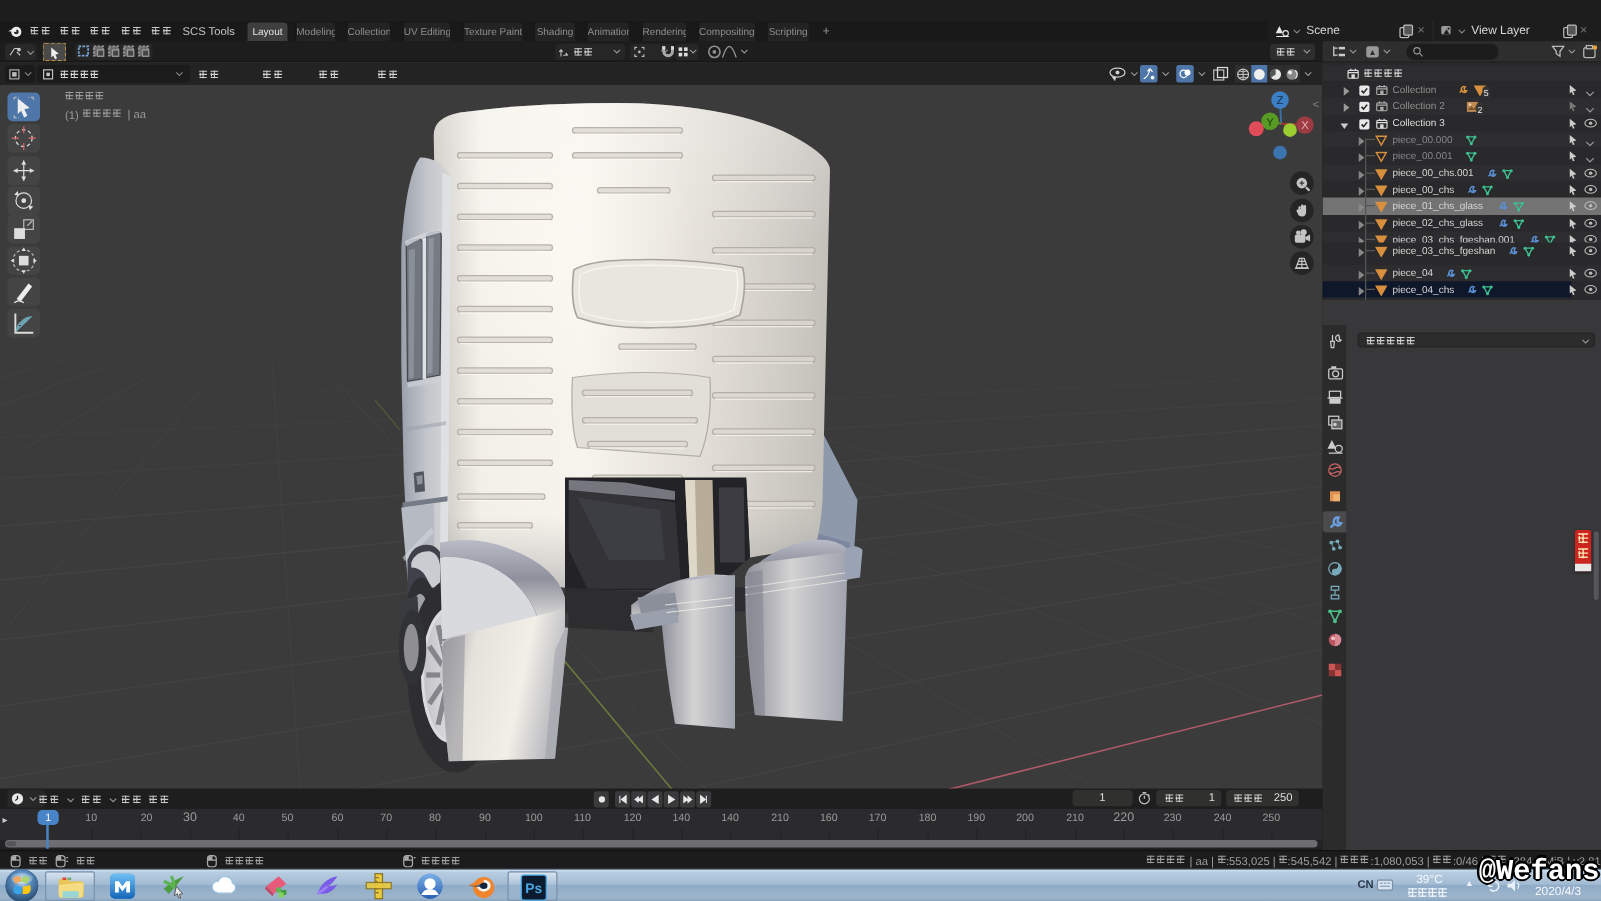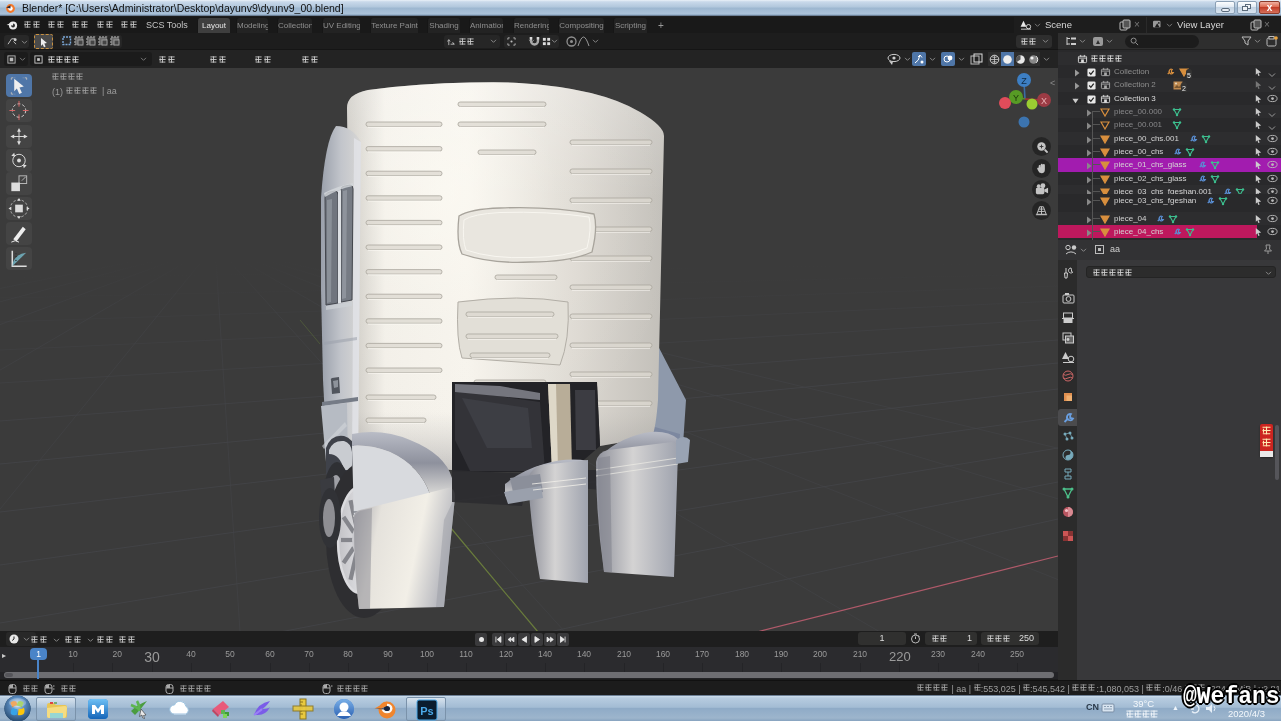--- a/index.html
+++ b/index.html
@@ -3,38 +3,20 @@
 *{margin:0;padding:0;box-sizing:border-box}
 html,body{width:1281px;height:721px;overflow:hidden;background:#1d1d1d;
  font-family:"Liberation Sans",sans-serif;-webkit-font-smoothing:antialiased}
 .abs{position:absolute}
 .zh{font-size:0;line-height:0;display:inline-block;vertical-align:top}
 .zh svg{display:inline-block;vertical-align:top}
 .chev{display:inline-block;width:7px;height:5px}
 </style></head><body>
 <div class="abs" style="left:0;top:0;width:1281px;height:721px">
 
-<div class="abs" style="left:0;top:0;width:1281px;height:16px;
- background:linear-gradient(#eaf1f8 0%,#c9d9ea 12%,#b2c8dd 45%,#9db7d0 55%,#aac1d8 90%,#90abc5 100%);
- border-bottom:1px solid #6d8096">
- <svg class="abs" style="left:5px;top:3px" width="11" height="11" viewBox="0 0 20 20">
-  <circle cx="10" cy="10" r="8" fill="#f5792a"></circle>
-        <circle cx="10" cy="10" r="4" fill="#fff"></circle>
-  <path d="M2 8 L10 4 L10 10 Z" fill="#2a2a3a"></path>
-      </svg>
- <span class="abs" style="left:22px;top:2px;font-size:10.5px;color:#101010">Blender* [C:\Users\Administrator\Desktop\dayunv9\dyunv9_00.blend]</span>
- <div class="abs" style="left:1215px;top:1px;width:20px;height:13px;background:linear-gradient(#fdfeff,#e1eaf3 45%,#c4d4e4 50%,#d7e3ef);border:1px solid #8ba0b5;border-radius:2px">
-   <div class="abs" style="left:5px;top:6px;width:9px;height:4px;background:#e8eef5;border:1px solid #5a6a7a;border-radius:2px"></div>
-      </div>
- <div class="abs" style="left:1237px;top:1px;width:20px;height:13px;background:linear-gradient(#fdfeff,#e1eaf3 45%,#c4d4e4 50%,#d7e3ef);border:1px solid #8ba0b5;border-radius:2px">
-   <div class="abs" style="left:7px;top:2px;width:6px;height:5px;border:1px solid #5a6a7a;background:#f0f4f8"></div>
-   <div class="abs" style="left:4px;top:4px;width:6px;height:5px;border:1px solid #5a6a7a;background:#f0f4f8"></div>
-      </div>
- <div class="abs" style="left:1259px;top:1px;width:21px;height:13px;background:linear-gradient(#f0b0a0,#dd6a52 45%,#c33d28 50%,#d4715c);border:1px solid #8d3a2a;border-radius:2px;color:#fff;font-size:10px;font-weight:bold;text-align:center;line-height:11px">x</div>
-</div>
 
 <div class="abs" style="left:0;top:17px;width:1281px;height:16px;background:#191919">
  <svg class="abs" style="left:6px;top:3px" width="13" height="11" viewBox="0 0 24 20">
   <circle cx="13" cy="10" r="7.5" fill="#ededed"></circle>
         <circle cx="13" cy="10" r="3.6" fill="#2b2b2b"></circle>
   <path d="M1 9 L13 3 L13 10 Z" fill="#ededed"></path>
       </svg>
 <span class="abs" style="left:24px;top:4px"><span class="zh" style="color:#c5c5c5;margin-top:0px"><svg width="7" height="7" viewBox="0 0 9 9" style="margin-right:2px">
             <path d="M.5 1.2h8M.5 4.5h8M.8 7.8h7.4M4.5 .5v8M1.5 2.8v4" fill="none" stroke="currentColor" stroke-width="1.1"></path>
           </svg><svg width="7" height="7" viewBox="0 0 9 9" style="margin-right:2px">
@@ -907,21 +889,21 @@
             <circle cx="5" cy="7" r="1.2" fill="#3dbf8f"></circle>
           </svg></span>
         <span class="abs" style="left:196px;top:2px"><svg width="9" height="10" viewBox="0 0 10 11">
             <path d="M2 1 L8 6 L5 6.5 L6.3 9.5 L4.8 10 L3.8 7 L2 8.5 Z" fill="#ccc"></path>
           </svg></span>
         <span class="abs" style="left:209px;top:2px"><svg width="11" height="9" viewBox="0 0 12 9">
             <ellipse cx="6" cy="4.5" rx="5" ry="3.4" fill="none" stroke="#bbb"></ellipse>
             <circle cx="6" cy="4.5" r="1.5" fill="#bbb"></circle>
           </svg></span>
       </div>
-      <div class="abs" style="left:0;top:125.3px;width:223px;height:13.4px;background:#a21caf;font-size:8px;line-height:13px;white-space:nowrap">
+      <div class="abs" style="left:0;top:125.3px;width:223px;height:13.4px;background:#737373;font-size:8px;line-height:13px;white-space:nowrap">
         <span class="abs" style="left:34px;top:6px;width:8px;border-top:1px solid #555"></span>
         <span class="abs" style="left:28px;top:3px"><svg width="6" height="8" viewBox="0 0 6 8">
             <path d="M1 0.5 L5.5 4 L1 7.5 Z" fill="#888"></path>
           </svg></span>
         <span class="abs" style="left:42px;top:2px"><svg width="10" height="9" viewBox="0 0 10 9" style="vertical-align:-1px">
             <path d="M1 1 h8 L5 8 Z" fill="#d88f3e" stroke="#d88f3e" stroke-width="1.2"></path>
           </svg></span>
         <span class="abs" style="left:56px;top:0;color:#d5d5d5">piece_01_chs_glass</span>
         <span class="abs" style="left:139px;top:2px"><svg width="10" height="9" viewBox="0 0 12 12" style="vertical-align:-1px">
             <path d="M9 2 a3 3 0 1 0 1.5 4 L8 6 L8 3.5 Z M3 8 l3-3" stroke="#5a8fd4" fill="none" stroke-width="1.6"></path>
@@ -1037,21 +1019,21 @@
             <circle cx="5" cy="7" r="1.2" fill="#3dbf8f"></circle>
           </svg></span>
         <span class="abs" style="left:196px;top:2px"><svg width="9" height="10" viewBox="0 0 10 11">
             <path d="M2 1 L8 6 L5 6.5 L6.3 9.5 L4.8 10 L3.8 7 L2 8.5 Z" fill="#ccc"></path>
           </svg></span>
         <span class="abs" style="left:209px;top:2px"><svg width="11" height="9" viewBox="0 0 12 9">
             <ellipse cx="6" cy="4.5" rx="5" ry="3.4" fill="none" stroke="#bbb"></ellipse>
             <circle cx="6" cy="4.5" r="1.5" fill="#bbb"></circle>
           </svg></span>
       </div>
-      <div class="abs" style="left:0;top:192.0px;width:199px;height:13.4px;background:#be185d;font-size:8px;line-height:13px;white-space:nowrap">
+      <div class="abs" style="left:0;top:192.0px;width:199px;height:13.4px;background:#0f172a;font-size:8px;line-height:13px;white-space:nowrap">
         <span class="abs" style="left:34px;top:6px;width:8px;border-top:1px solid #555"></span>
         <span class="abs" style="left:28px;top:3px"><svg width="6" height="8" viewBox="0 0 6 8">
             <path d="M1 0.5 L5.5 4 L1 7.5 Z" fill="#888"></path>
           </svg></span>
         <span class="abs" style="left:42px;top:2px"><svg width="10" height="9" viewBox="0 0 10 9" style="vertical-align:-1px">
             <path d="M1 1 h8 L5 8 Z" fill="#d88f3e" stroke="#d88f3e" stroke-width="1.2"></path>
           </svg></span>
         <span class="abs" style="left:56px;top:0;color:#d5d5d5">piece_04_chs</span>
         <span class="abs" style="left:114px;top:2px"><svg width="10" height="9" viewBox="0 0 12 12" style="vertical-align:-1px">
             <path d="M9 2 a3 3 0 1 0 1.5 4 L8 6 L8 3.5 Z M3 8 l3-3" stroke="#5a8fd4" fill="none" stroke-width="1.6"></path>
@@ -1066,38 +1048,20 @@
             <path d="M2 1 L8 6 L5 6.5 L6.3 9.5 L4.8 10 L3.8 7 L2 8.5 Z" fill="#ccc"></path>
           </svg></span>
         <span class="abs" style="left:209px;top:2px"><svg width="11" height="9" viewBox="0 0 12 9">
             <ellipse cx="6" cy="4.5" rx="5" ry="3.4" fill="none" stroke="#bbb"></ellipse>
             <circle cx="6" cy="4.5" r="1.5" fill="#bbb"></circle>
           </svg></span>
       </div>
       <div class="abs" style="left:34px;top:78px;width:1px;height:148px;background:#555"></div>
     </div>
     <div class="abs" style="left:1058px;top:240px;width:223px;height:440px;background:#38383a;overflow:hidden">
-<div class="abs" style="left:0;top:0;width:223px;height:20px;background:#323234">
- <svg class="abs" style="left:6px;top:4px" width="14" height="12" viewBox="0 0 14 12">
-          <circle cx="4" cy="3.5" r="2.2" fill="none" stroke="#ccc"></circle>
-          <circle cx="10" cy="3.5" r="2.2" fill="#ccc"></circle>
-          <path d="M2 10 a7 7 0 0 1 10 0" fill="none" stroke="#ccc"></path>
-        </svg>
- <svg class="chev abs" style="left:22px;top:8px" viewBox="0 0 8 6">
-          <path d="M1 1 L4 4 L7 1" stroke="#999" fill="none"></path>
-        </svg>
- <svg class="abs" style="left:36px;top:4px" width="11" height="11" viewBox="0 0 11 11">
-          <rect x="1.5" y="1.5" width="8" height="8" fill="none" stroke="#bbb"></rect>
-          <rect x="4" y="4" width="3" height="3" fill="#bbb"></rect>
-        </svg>
- <span class="abs" style="left:52px;top:4px;font-size:9px;color:#cfcfcf">aa</span>
- <svg class="abs" style="left:205px;top:4px" width="10" height="11" viewBox="0 0 10 11">
-          <path d="M3 1 h4 l-0.5 4 L8.5 7 H1.5 L3.5 5 Z M5 7 v3" stroke="#999" fill="none"></path>
-        </svg>
-</div>
       <div class="abs" style="left:0;top:20px;width:19px;height:420px;background:#2b2b2b"></div>
       <svg class="abs" style="left:3px;top:26px" width="14" height="14" viewBox="0 0 14 14">
         <path d="M5 2 v5 M3.5 7 h3 l-0.5 5 h-2 Z" stroke="#ccc" fill="none"></path>
         <path d="M10 2 a2.5 2.5 0 1 0 1.8 4.2 L10.5 5.5 V3.8 Z" stroke="#ccc" fill="none"></path>
       </svg>
       <svg class="abs" style="left:3px;top:51px" width="14" height="14" viewBox="0 0 14 14">
         <rect x="2" y="4" width="11" height="8" rx="1" fill="none" stroke="#ccc"></rect>
         <circle cx="7.5" cy="8" r="2.4" fill="none" stroke="#ccc"></circle>
         <rect x="4" y="2" width="4" height="2" fill="#ccc"></rect>
       </svg>
@@ -1279,21 +1243,21 @@
                 <path d="M.5 1.2h8M.5 4.5h8M.8 7.8h7.4M4.5 .5v8M1.5 2.8v4" fill="none" stroke="currentColor" stroke-width="1.1"></path>
               </svg></span></span>
  <span class="abs" style="left:38px;top:1px;font-size:9px;color:#ddd">250</span>
         </div>
       </div>
       <div class="abs" style="left:0;top:16px;width:1058px;height:25px;background:#2b2b2e">
         <span class="abs" style="left:63px;top:2px;width:20px;text-align:center;font-size:8.5px;color:#9a9a9a">10</span>
         <div class="abs" style="left:73px;top:16px;width:1px;height:9px;background:#242427"></div>
         <span class="abs" style="left:102px;top:2px;width:20px;text-align:right;font-size:8.5px;color:#9a9a9a">20</span>
         <div class="abs" style="left:112px;top:16px;width:1px;height:9px;background:#242427"></div>
-        <span class="abs" style="left:142px;top:2px;width:20px;text-align:center;font-size:14px;color:#9a9a9a">30</span>
+        <span class="abs" style="left:142px;top:2px;width:20px;text-align:center;font-size:10px;color:#9a9a9a">30</span>
         <div class="abs" style="left:152px;top:16px;width:1px;height:9px;background:#242427"></div>
         <span class="abs" style="left:181px;top:2px;width:20px;text-align:center;font-size:8.5px;color:#9a9a9a">40</span>
         <div class="abs" style="left:191px;top:16px;width:1px;height:9px;background:#242427"></div>
         <span class="abs" style="left:220px;top:2px;width:20px;text-align:center;font-size:8.5px;color:#9a9a9a">50</span>
         <div class="abs" style="left:230px;top:16px;width:1px;height:9px;background:#242427"></div>
         <span class="abs" style="left:260px;top:2px;width:20px;text-align:center;font-size:8.5px;color:#9a9a9a">60</span>
         <div class="abs" style="left:270px;top:16px;width:1px;height:9px;background:#242427"></div>
         <span class="abs" style="left:299px;top:2px;width:20px;text-align:center;font-size:8.5px;color:#9a9a9a">70</span>
         <div class="abs" style="left:309px;top:16px;width:1px;height:9px;background:#242427"></div>
         <span class="abs" style="left:338px;top:2px;width:20px;text-align:center;font-size:8.5px;color:#9a9a9a">80</span>
@@ -1317,21 +1281,21 @@
         <span class="abs" style="left:692px;top:2px;width:20px;text-align:center;font-size:8.5px;color:#9a9a9a">170</span>
         <div class="abs" style="left:702px;top:16px;width:1px;height:9px;background:#242427"></div>
         <span class="abs" style="left:732px;top:2px;width:20px;text-align:center;font-size:8.5px;color:#9a9a9a">180</span>
         <div class="abs" style="left:742px;top:16px;width:1px;height:9px;background:#242427"></div>
         <span class="abs" style="left:771px;top:2px;width:20px;text-align:center;font-size:8.5px;color:#9a9a9a">190</span>
         <div class="abs" style="left:781px;top:16px;width:1px;height:9px;background:#242427"></div>
         <span class="abs" style="left:810px;top:2px;width:20px;text-align:center;font-size:8.5px;color:#9a9a9a">200</span>
         <div class="abs" style="left:820px;top:16px;width:1px;height:9px;background:#242427"></div>
         <span class="abs" style="left:850px;top:2px;width:20px;text-align:center;font-size:8.5px;color:#9a9a9a">210</span>
         <div class="abs" style="left:860px;top:16px;width:1px;height:9px;background:#242427"></div>
-        <span class="abs" style="left:889px;top:2px;width:20px;text-align:center;font-size:13px;color:#9a9a9a">220</span>
+        <span class="abs" style="left:889px;top:2px;width:20px;text-align:center;font-size:10px;color:#9a9a9a">220</span>
         <div class="abs" style="left:899px;top:16px;width:1px;height:9px;background:#242427"></div>
         <span class="abs" style="left:928px;top:2px;width:20px;text-align:center;font-size:8.5px;color:#9a9a9a">230</span>
         <div class="abs" style="left:938px;top:16px;width:1px;height:9px;background:#242427"></div>
         <span class="abs" style="left:968px;top:2px;width:20px;text-align:center;font-size:8.5px;color:#9a9a9a">240</span>
         <div class="abs" style="left:978px;top:16px;width:1px;height:9px;background:#242427"></div>
         <span class="abs" style="left:1007px;top:2px;width:20px;text-align:center;font-size:8.5px;color:#9a9a9a">250</span>
         <div class="abs" style="left:1017px;top:16px;width:1px;height:9px;background:#242427"></div>
         <div class="abs" style="left:30px;top:1px;width:17px;height:12px;background:#4a84c8;border-radius:4px;color:#fff;font-size:8.5px;text-align:center;line-height:12px">1</div>
         <div class="abs" style="left:37px;top:13px;width:2px;height:12px;background:#4a84c8"></div>
         <span class="abs" style="left:2px;top:4px;color:#ccc;font-size:8px">▸</span>

